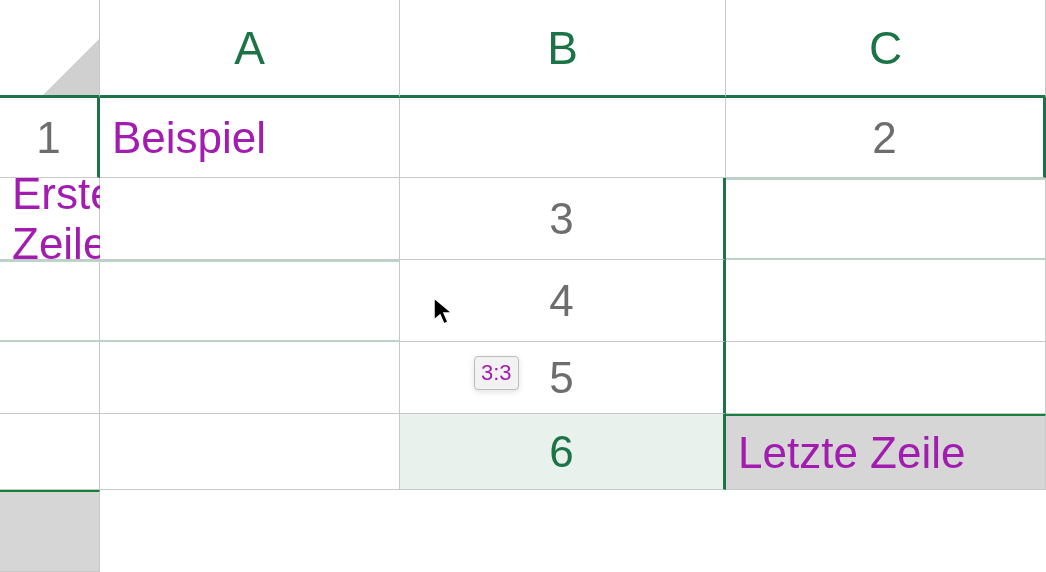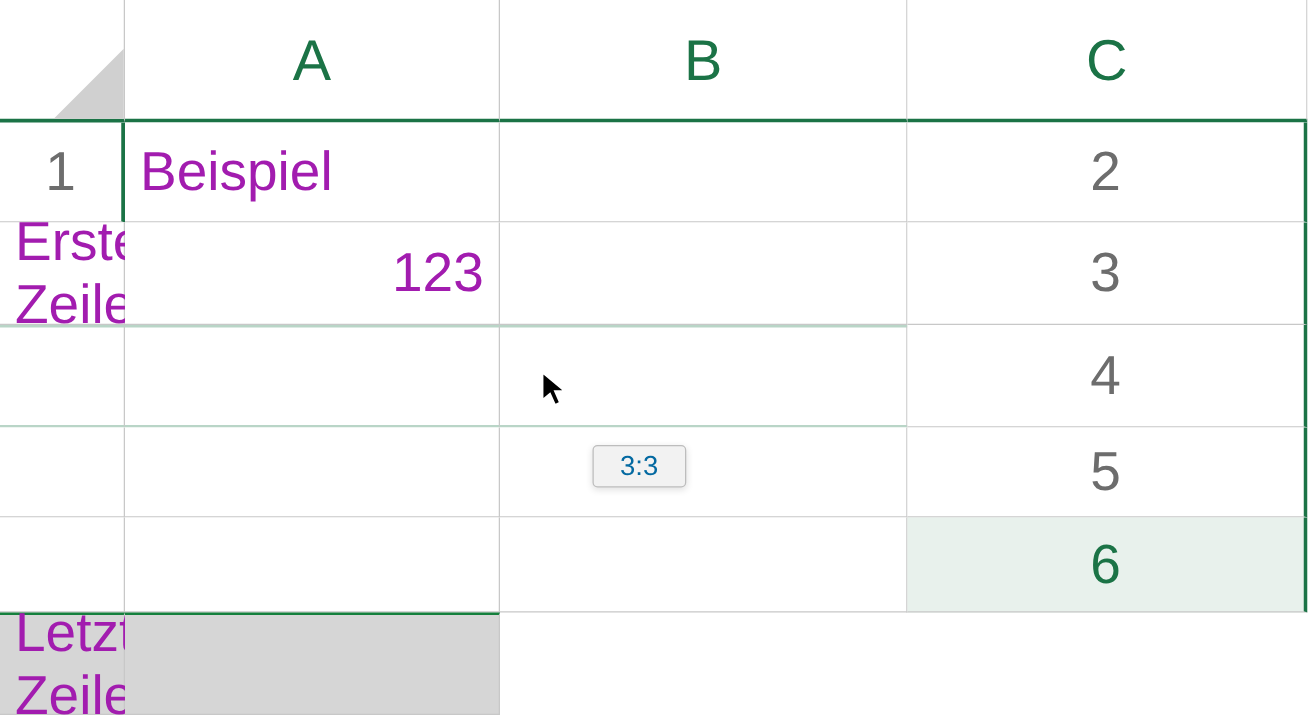--- a/index.html
+++ b/index.html
@@ -87,23 +87,23 @@
       border-top: 2px solid #b9d5c7;
       border-bottom: 2px solid #b9d5c7;
     }
     .tooltip {
       position: absolute;
       left: 474px;
       top: 356px;
       background: #f2f2f2;
       border: 1px solid #bdbdbd;
       border-radius: 4px;
-      padding: 3px 21px;
+      padding: 3px 6px;
       font-size: 22px;
-      color: #0369a1;
+      color: #a21caf;
       box-shadow: 0 2px 6px rgba(0,0,0,0.12);
       z-index: 10;
     }
     .cursor {
       position: absolute;
       left: 432px;
       top: 296px;
       z-index: 11;
       pointer-events: none;
     }
@@ -116,21 +116,20 @@
   <div class="col-header">A</div>
   <div class="col-header">B</div>
   <div class="col-header">C</div>
 
   <div class="row-header">1</div>
   <div class="cell">Beispiel</div>
   <div class="cell"></div>
 
   <div class="row-header">2</div>
   <div class="cell">Erste Zeile</div>
-  <div class="cell right">123</div>
   <div class="cell"></div>
 
   <div class="row-header">3</div>
   <div class="cell row3-highlight"></div>
   <div class="cell row3-highlight"></div>
   <div class="cell row3-highlight"></div>
 
   <div class="row-header">4</div>
   <div class="cell"></div>
   <div class="cell"></div>

